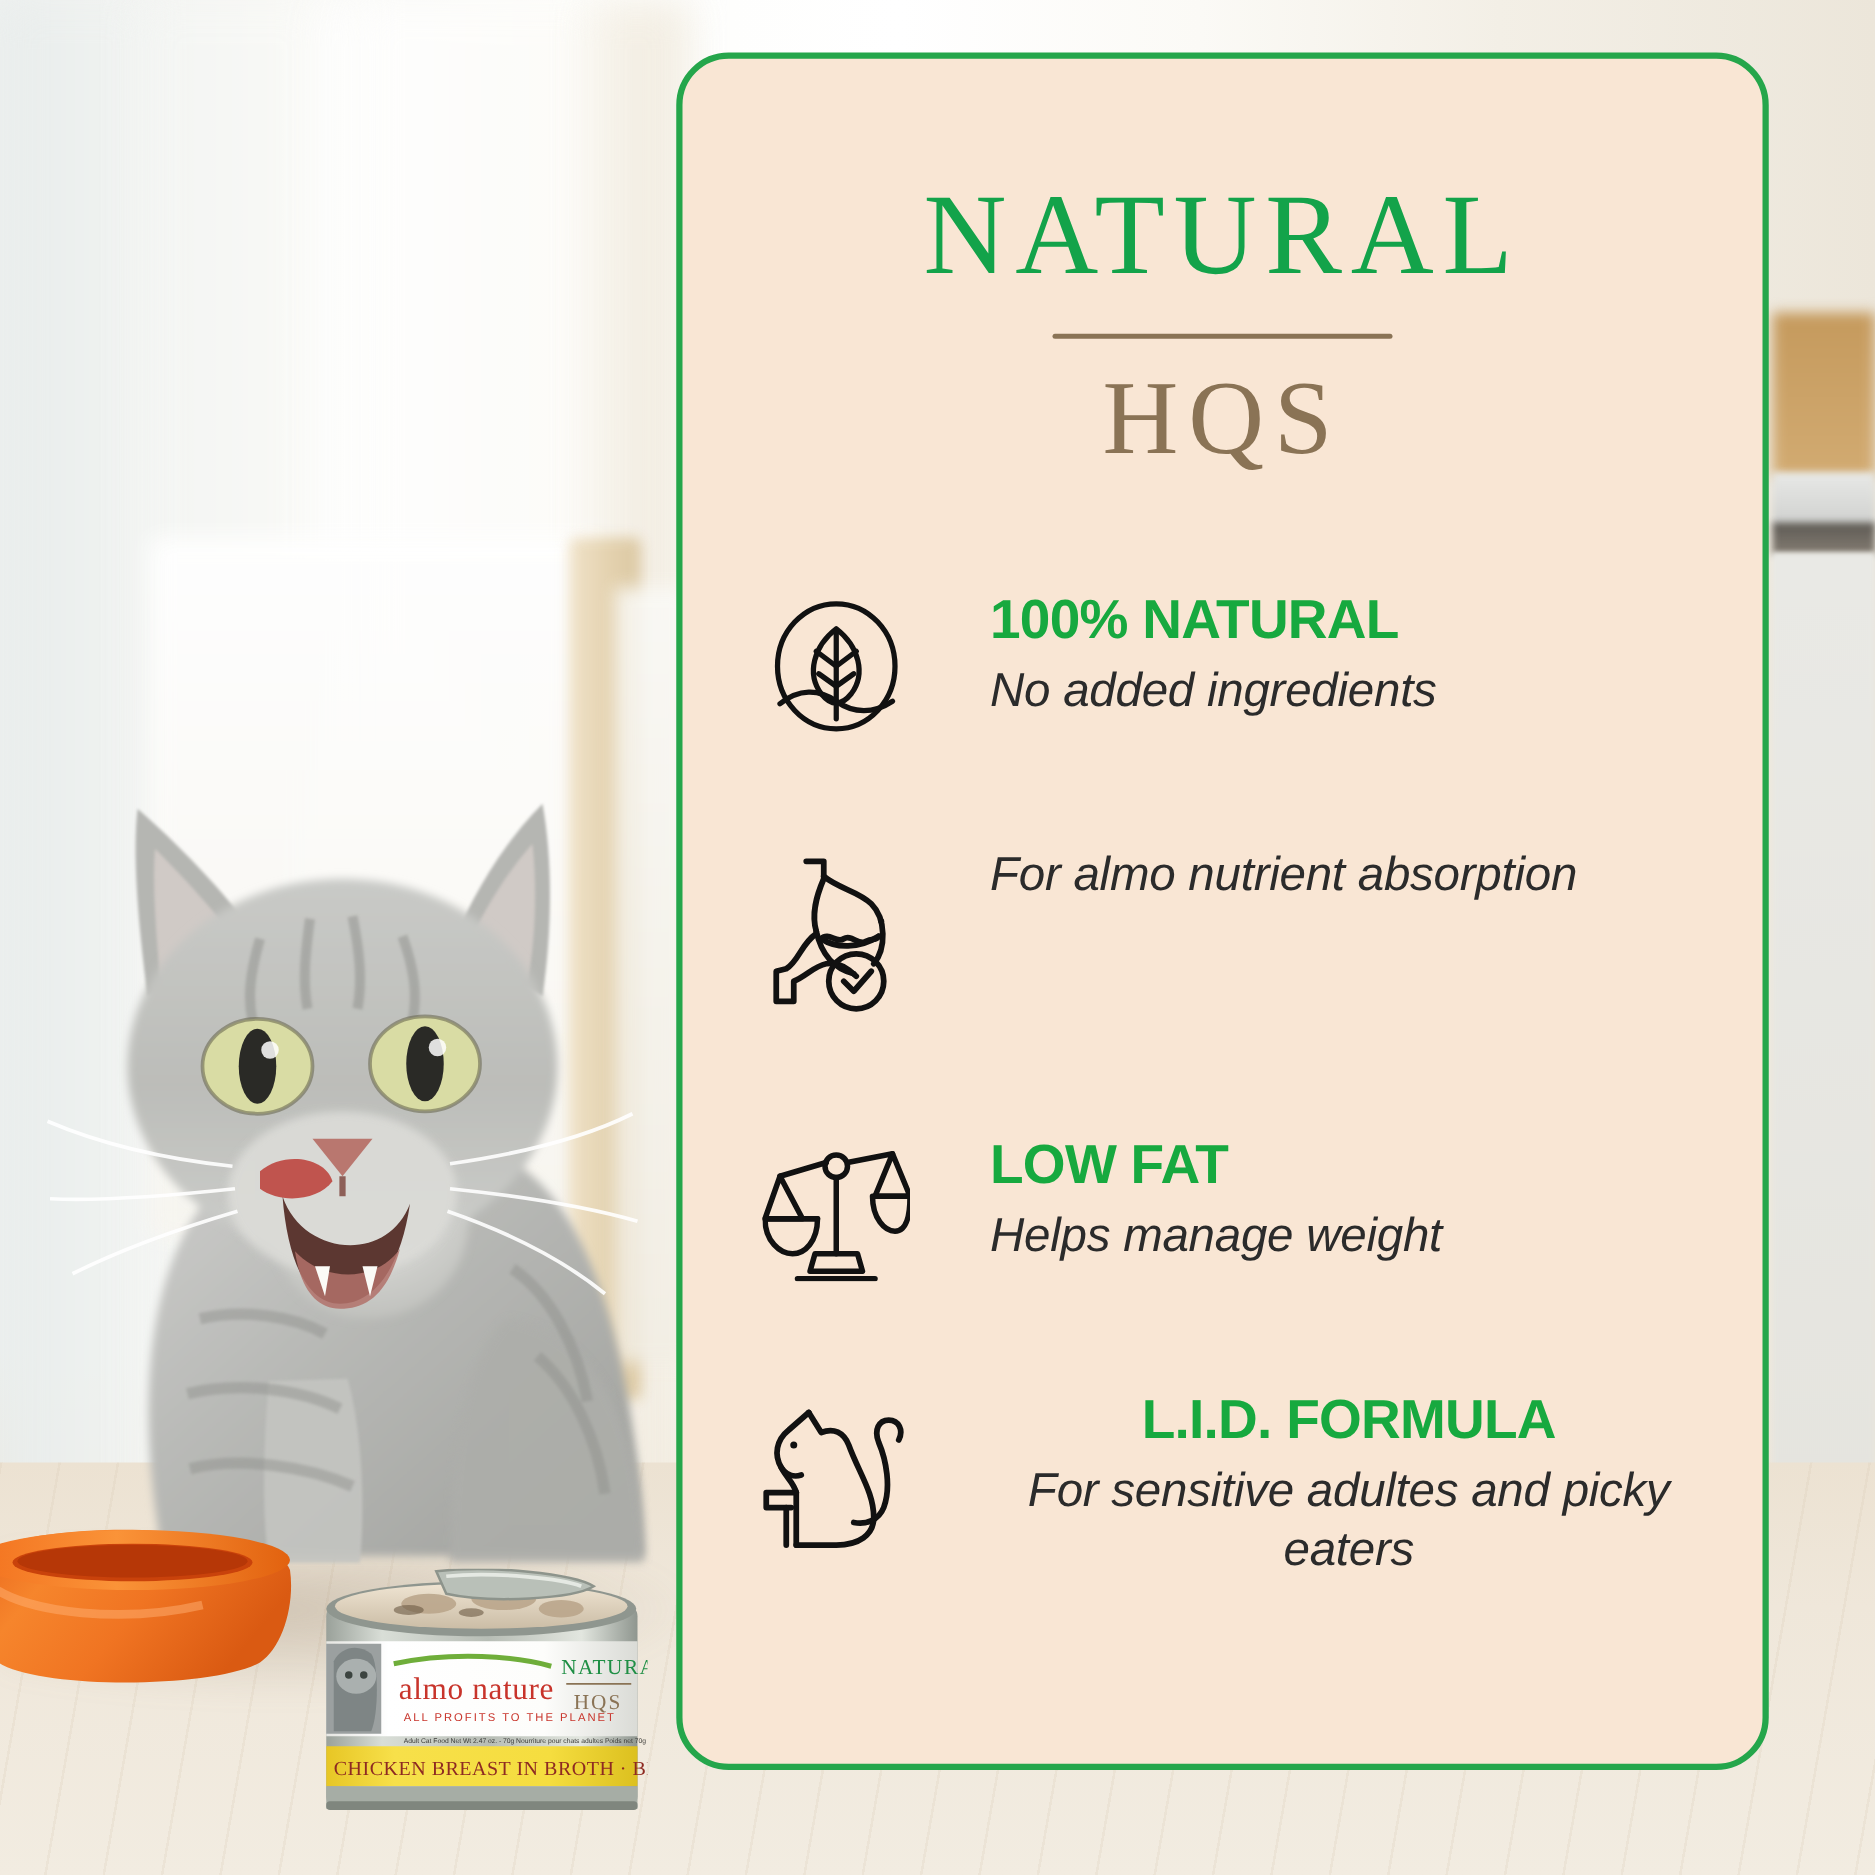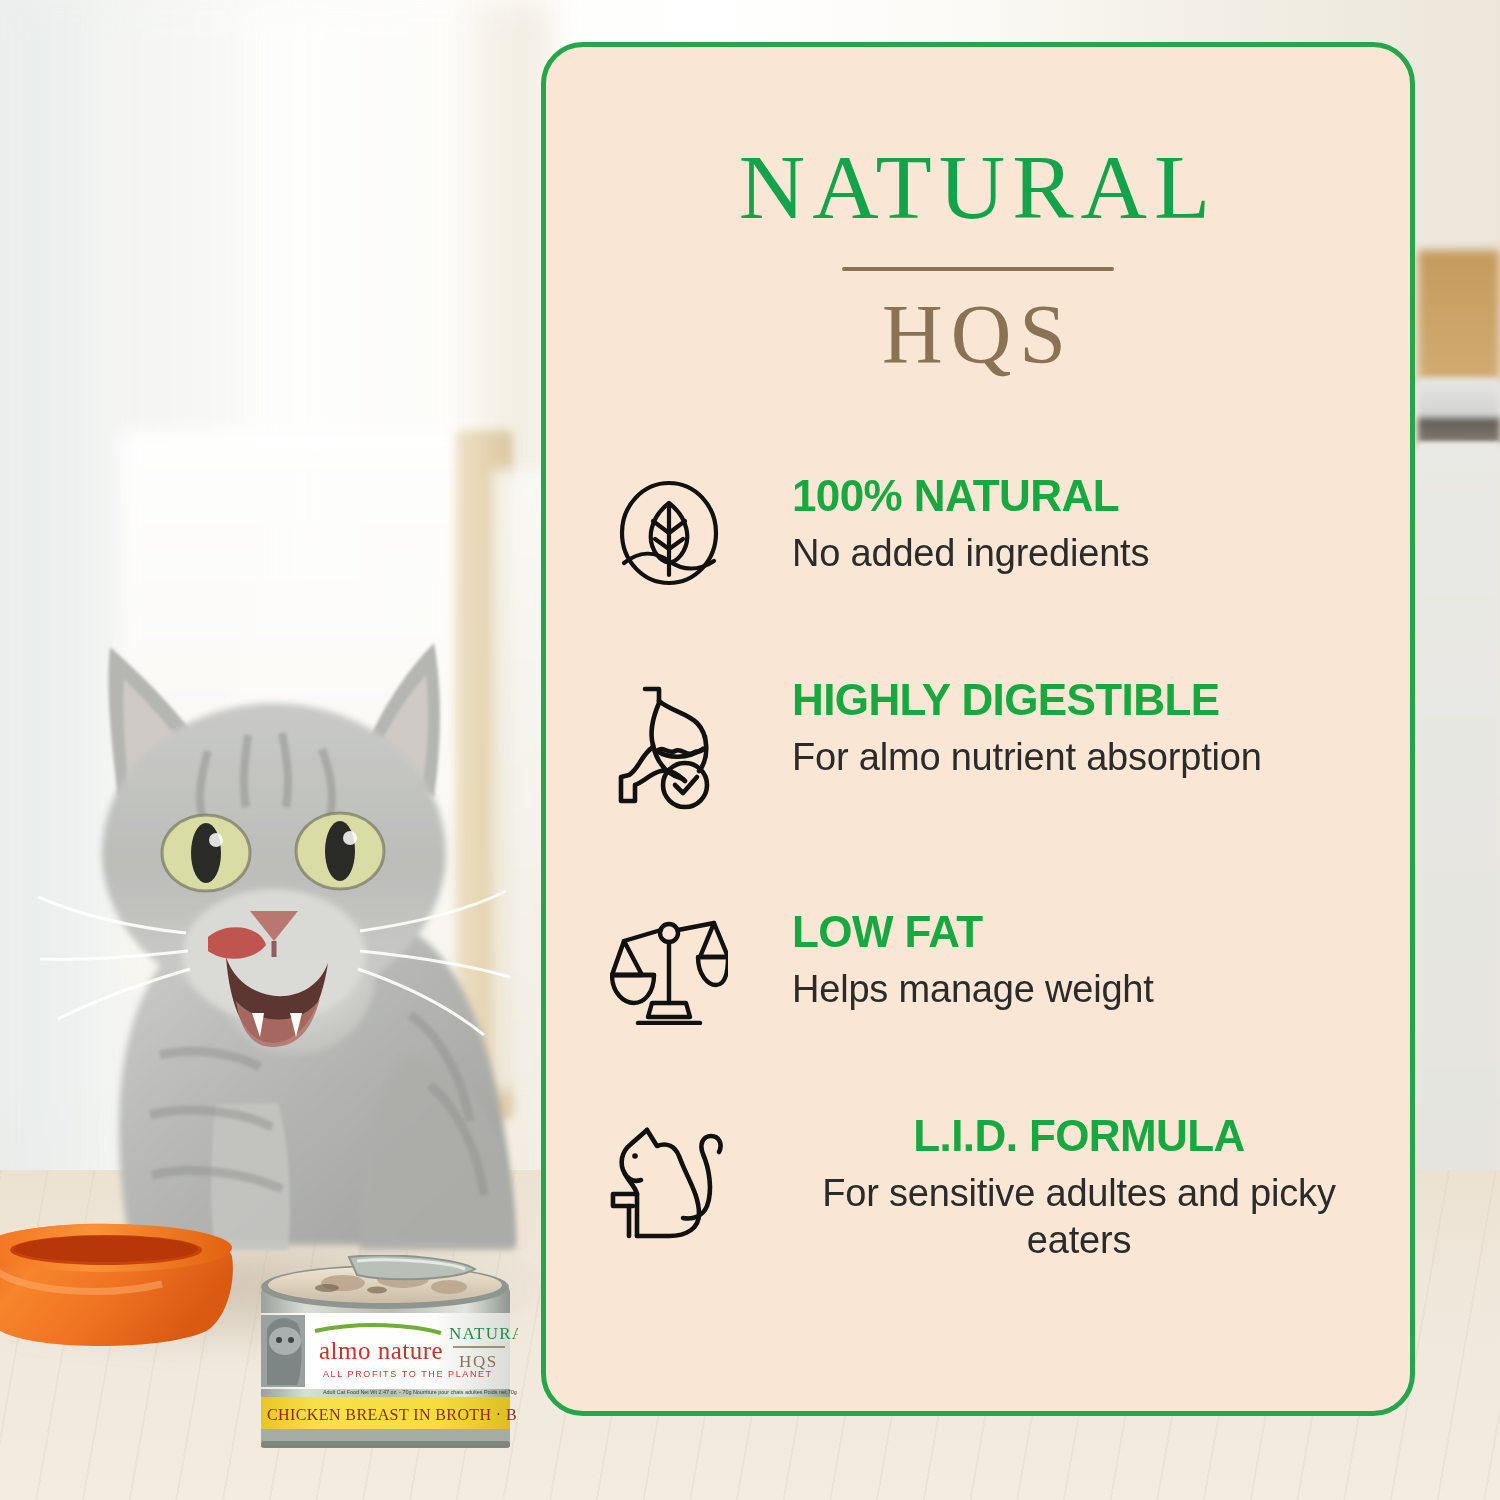--- a/index.html
+++ b/index.html
@@ -126,21 +126,21 @@
   }
   .f-icon svg{display:block;}
   .f-text{padding-top:6px;flex:1;}
   .f-title{
     font-size:44px;font-weight:bold;color:#17a93f;
     letter-spacing:-0.6px;line-height:1.06;
     margin:0 0 10px 0;
   }
   .f-sub{
     font-size:38px;color:#2b2b2b;line-height:1.24;
-    margin:0;font-weight:400;letter-spacing:-0.2px;
+    margin:0;font-weight:400;letter-spacing:-0.2px;font-style:italic;
   }
 
   
   .feature.f1{margin-top:-6px;}
   .feature.f2 .f-icon{height:160px;}
   .feature.f4 .f-icon{height:160px;}
 </style>
 </head>
 <body>
 
@@ -391,21 +391,20 @@
             <path d="M40 66 C 28 74, 26 88, 16 94 L 8 96 L 8 120 L 22 120 L 22 104
                      C 32 100, 38 92, 48 90 C 58 88, 66 94, 72 100"></path>
             <path d="M44 70 C 56 78, 74 78, 90 68"></path>
             <path d="M44 70 C 50 64, 56 74, 62 70 C 68 66, 74 76, 80 72 C 85 69, 88 72, 90 68"></path>
             <circle cx="72" cy="104" r="22"></circle>
             <path d="M62 104 L 70 112 L 84 96"></path>
             <circle cx="92" cy="56" r="2.4" fill="#111111" stroke="none"></circle>
           </svg>
         </div>
         <div class="f-text">
-          <p class="f-title">HIGHLY DIGESTIBLE</p>
           <p class="f-sub">For almo nutrient absorption</p>
         </div>
       </div>
 
       <div class="feature f3">
         <div class="f-icon">
           <svg width="118" height="112" viewBox="0 0 118 112" fill="none" stroke="#111111" stroke-width="4.4" stroke-linecap="round" stroke-linejoin="round">
             <circle cx="59" cy="20" r="9"></circle>
             <path d="M51 17 L 14 28 M68 17 L 104 10"></path>
             <path d="M59 29 L 59 90"></path>

